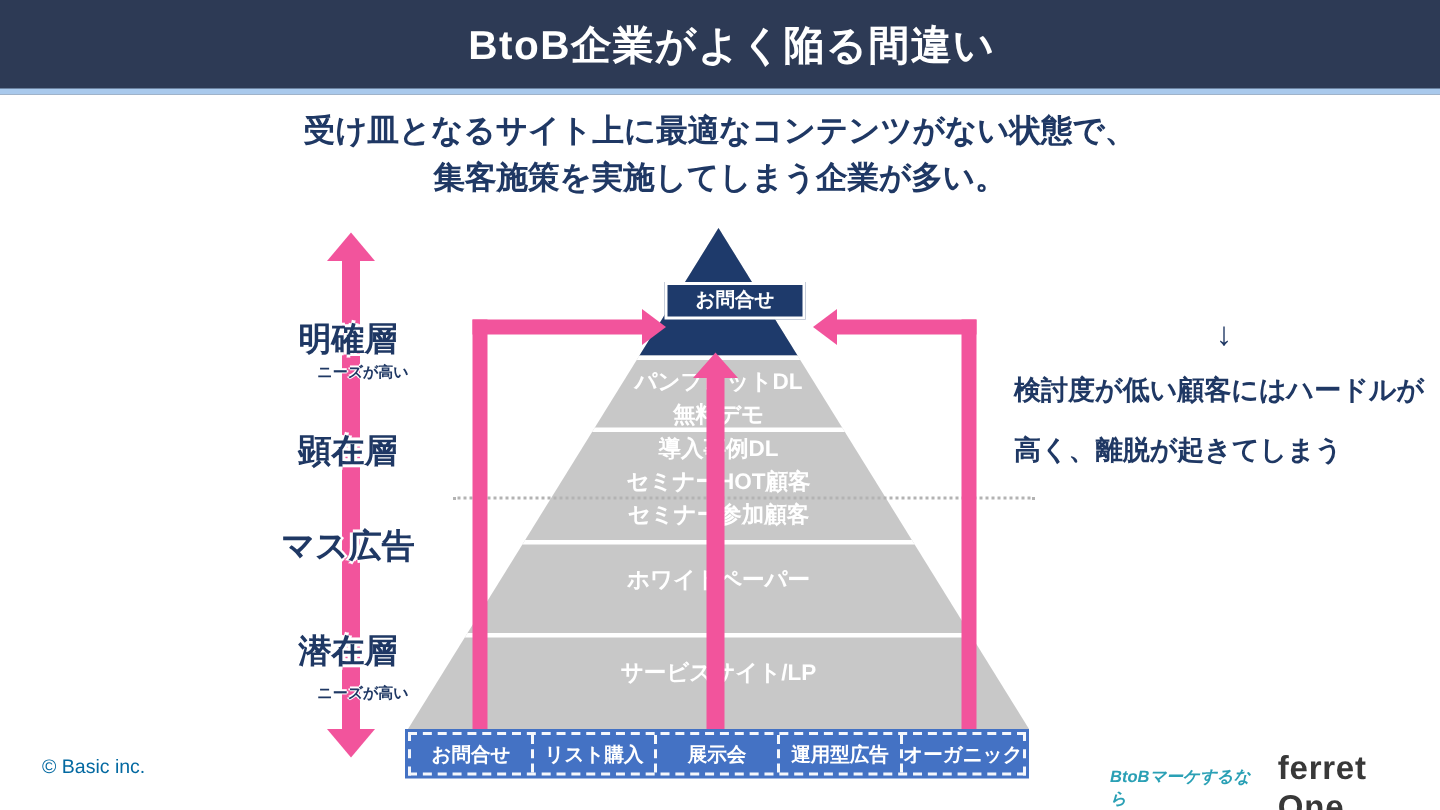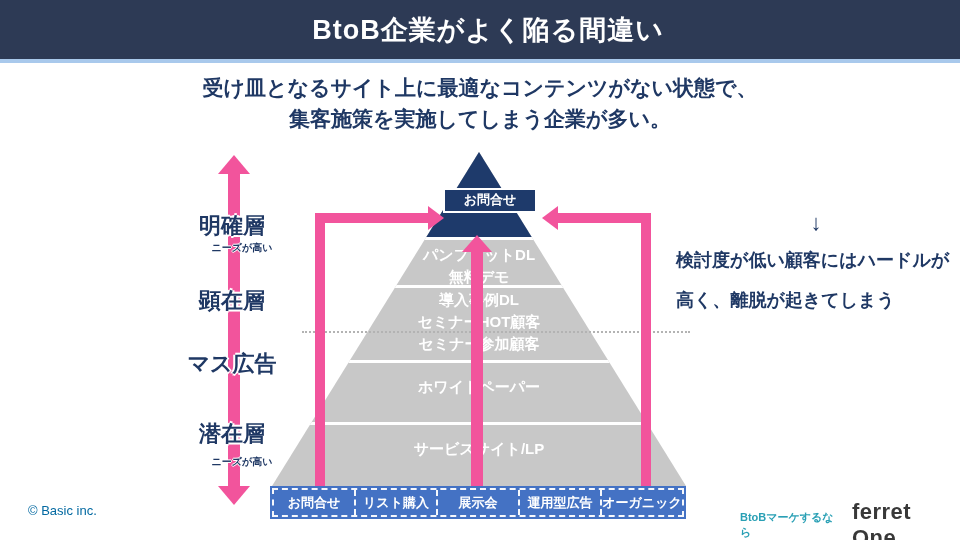--- a/index.html
+++ b/index.html
@@ -71,21 +71,21 @@
 
   
   .right-note { position:absolute; left:676px; top:206px; width:280px; color:#1f3864;
     font-weight:bold; z-index:2; }
   .right-note .para { font-size:18px; line-height:40px; }
   .right-note .dn-arrow { font-size:22px; line-height:34px; text-align:center; }
 
   
   .copyright { position:absolute; left:28px; top:503px; font-size:13px; color:#0369a1; z-index:2; }
   .brand { position:absolute; left:740px; top:499px; display:flex; align-items:center; gap:9px; z-index:2; }
-  .brand-tagline { color:#2aa0b5; font-size:11px; font-weight:bold; }
+  .brand-tagline { color:#2aa0b5; font-size:11px; font-weight:bold;font-style:italic; }
   .brand-name { position:relative; color:#383838; font-size:22px; font-weight:bold; letter-spacing:0.5px; }
   .brand-name::after { content:""; position:absolute; left:-3px; right:-3px; bottom:1px; height:7px;
     background:#c9e7f2; z-index:-1; }
 </style>
 </head>
 <body>
 
 <div class="slide">
 
   <header class="titlebar">

